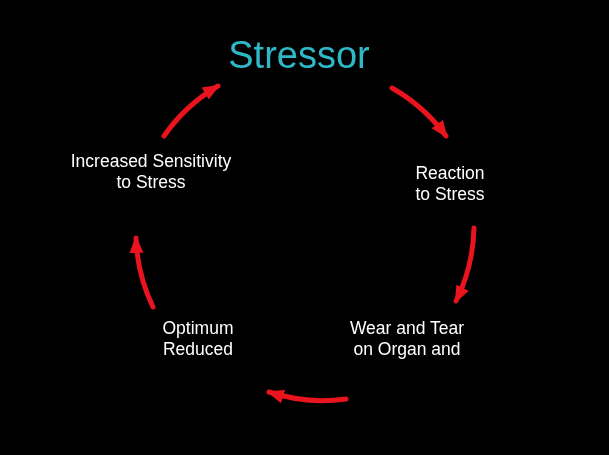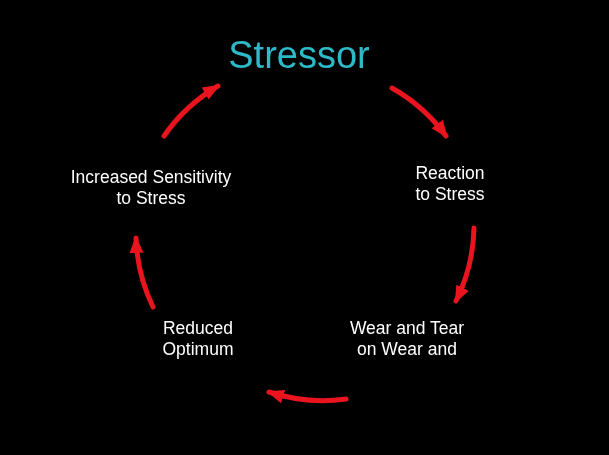--- a/index.html
+++ b/index.html
@@ -46,21 +46,21 @@
   }
   .node {
     position: absolute;
     transform: translateX(-50%);
     color: var(--text-color);
     font-size: 17.5px;
     line-height: 21px;
     text-align: center;
     white-space: nowrap;
   }
-  .node-increased { left: 151px; top: 151px; margin-top: 16px; }
+  .node-increased { left: 151px; top: 151px; }
   .node-reaction  { left: 450px; top: 163px; }
   .node-wear      { left: 407px; top: 318px; }
   .node-reduced   { left: 198px; top: 318px; }
 </style>
 </head>
 <body>
 
 <div class="stage">
 
   <svg class="arrows-layer" width="609" height="455" viewBox="0 0 609 455">
@@ -78,26 +78,26 @@
 
   <div class="diagram-title">Stressor</div>
 
   <div class="node node-reaction">
     <div class="node-line">Reaction</div>
     <div class="node-line">to Stress</div>
   </div>
 
   <div class="node node-wear">
     <div class="node-line">Wear and Tear</div>
-    <div class="node-line">on Wear and</div>
+    <div class="node-line">on Organ and</div>
   </div>
 
   <div class="node node-reduced">
+    <div class="node-line">Optimum</div>
     <div class="node-line">Reduced</div>
-    <div class="node-line">Optimum</div>
   </div>
 
   <div class="node node-increased">
     <div class="node-line">Increased Sensitivity</div>
     <div class="node-line">to Stress</div>
   </div>
 
 </div>
 
 </body></html>

